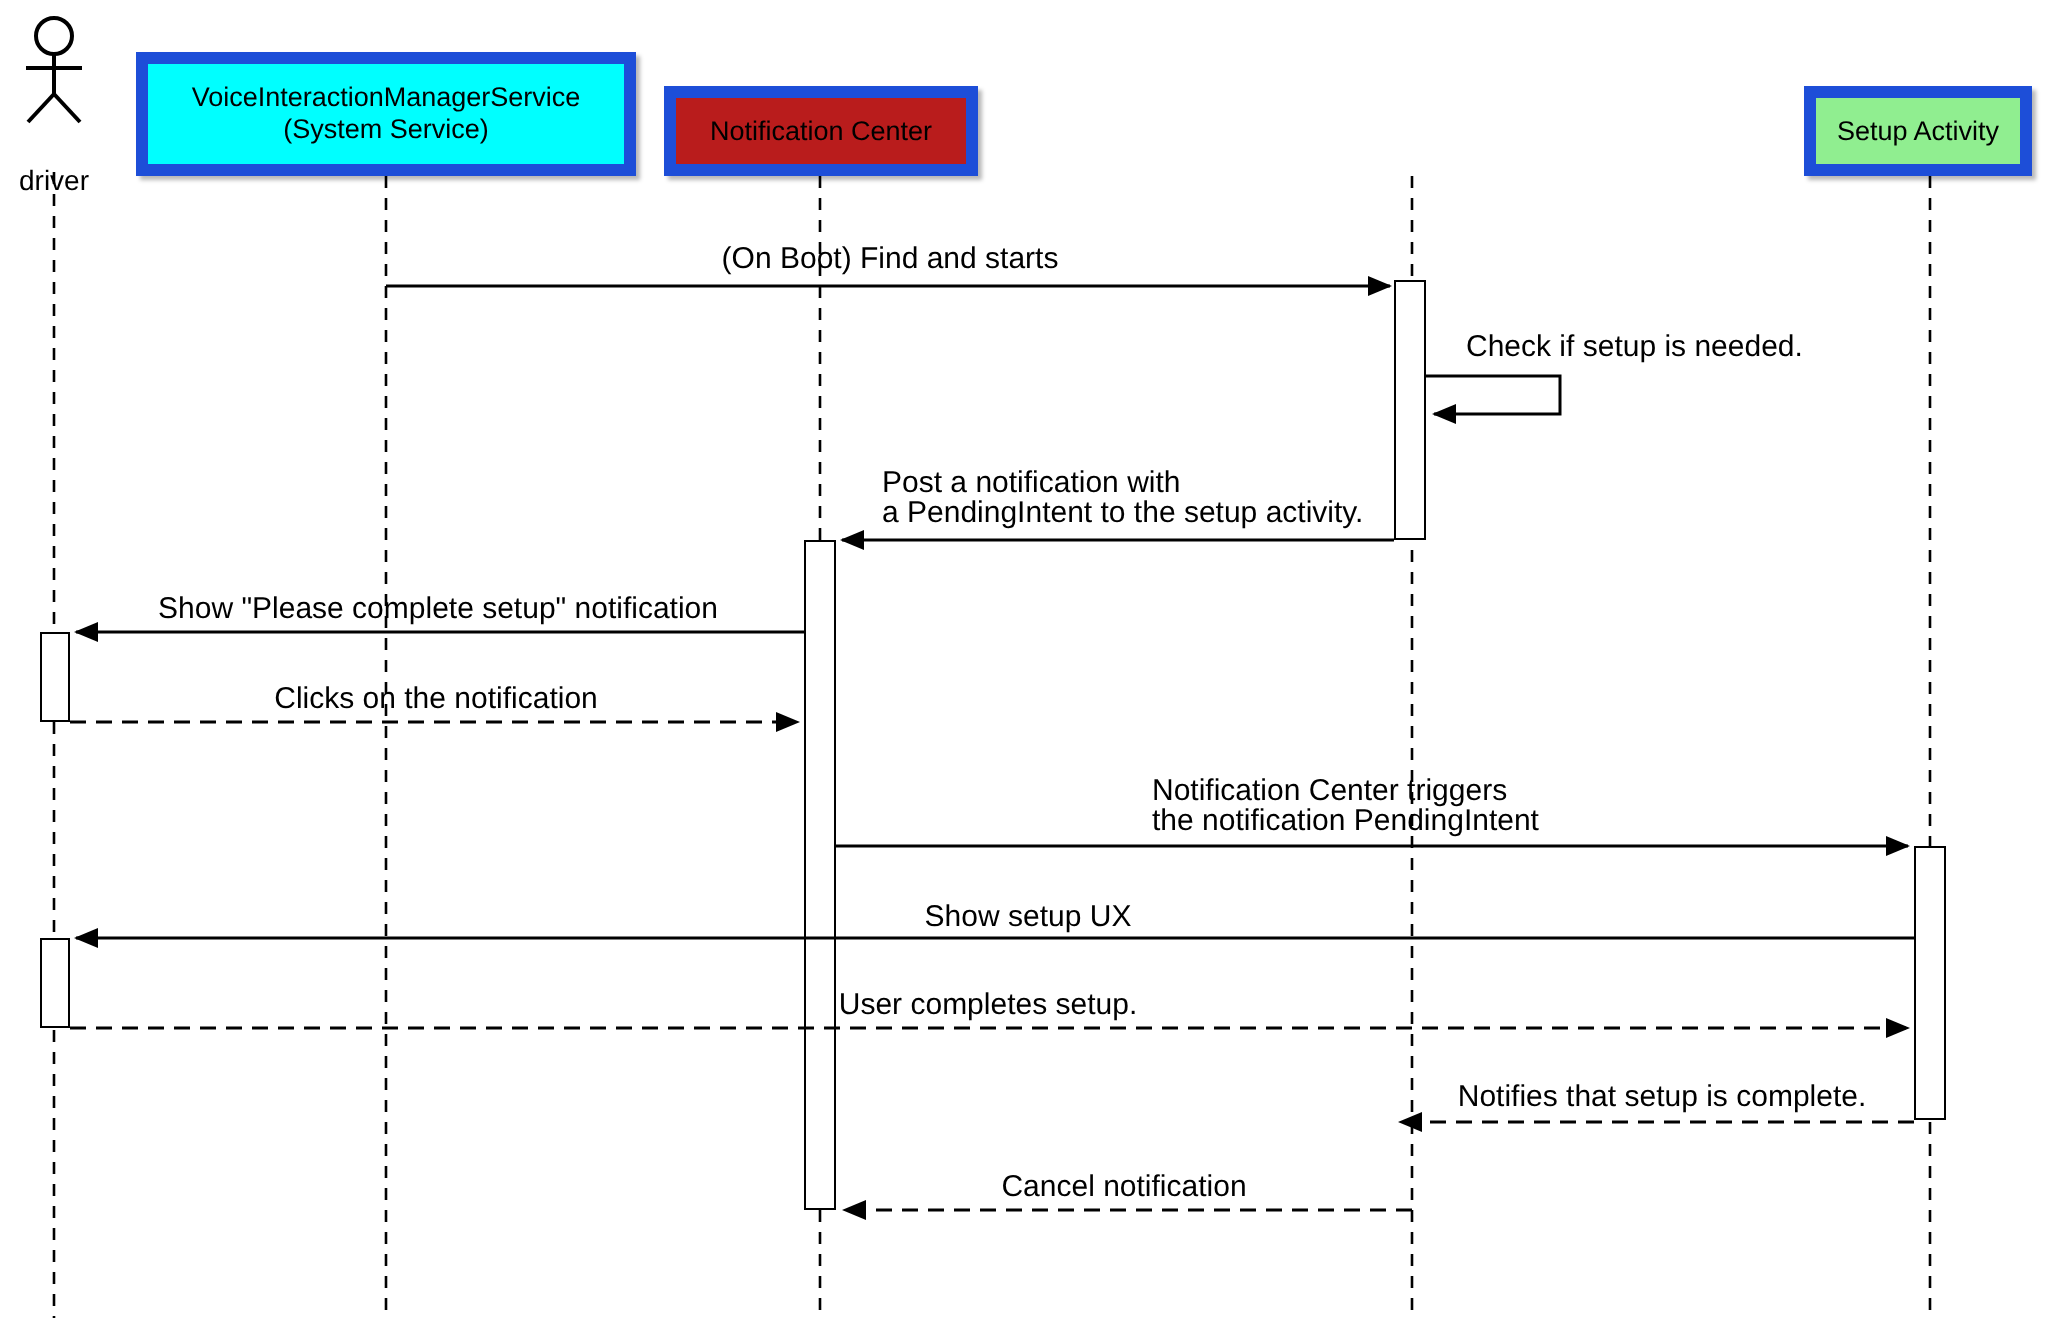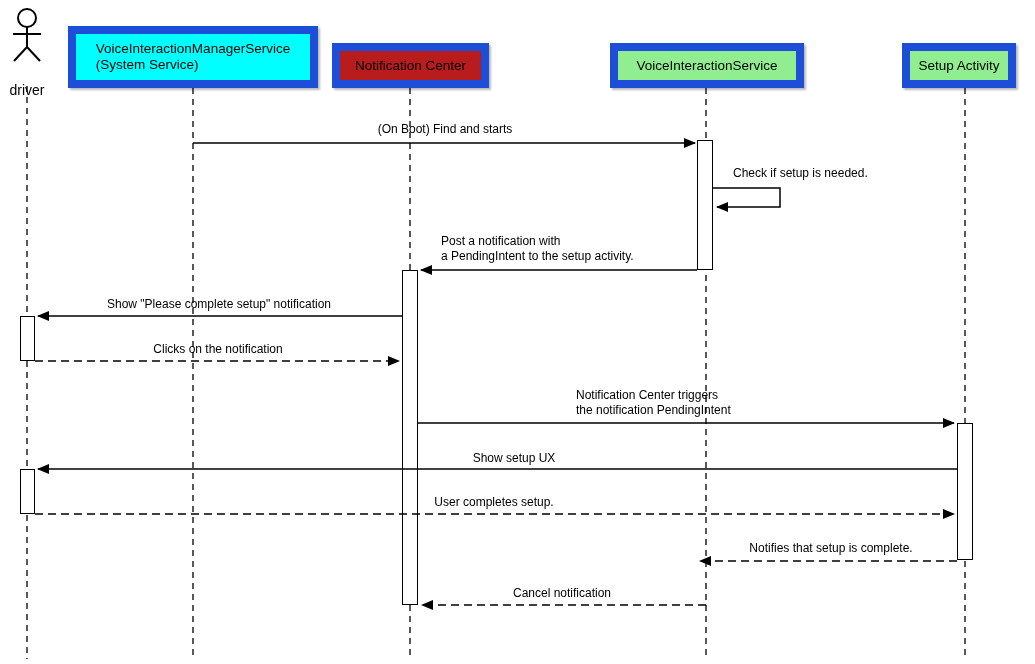--- a/index.html
+++ b/index.html
@@ -2,30 +2,30 @@
 <html><head>
 <meta charset="utf-8">
 <style>
   html,body{margin:0;padding:0;background:#fff;}
   .canvas{
     position:relative;width:1035px;height:664px;background:#fff;overflow:hidden;
     font-family:"Liberation Sans", sans-serif;color:#000;
   }
   svg.layer{position:absolute;left:0;top:0;width:1035px;height:664px;pointer-events:none;}
   .pbox{
-    position:absolute;box-sizing:border-box;border:8px solid #1d4ed8;
-    display:flex;align-items:center;justify-content:center;text-align:left;
+    position:absolute;box-sizing:border-box;border:6px solid #1d4ed8;
+    display:flex;align-items:center;justify-content:center;text-align:center;
     font-size:13.5px;line-height:16px;white-space:pre-line;
     box-shadow:2px 2px 2px rgba(0,0,0,0.28);
   }
   .bar{
     position:absolute;box-sizing:border-box;width:16px;background:#fff;border:1.7px solid #000;
   }
   .msg{
-    position:absolute;font-size:12px;line-height:15px;white-space:pre-line;
+    position:absolute;font-size:15px;line-height:15px;white-space:pre-line;
   }
   .msg.center{transform:translateX(-50%);text-align:center;white-space:nowrap;}
   .actor-label{
     position:absolute;transform:translateX(-50%);font-size:14px;margin-top:16px;
   }
   .lifeline{stroke:#000;stroke-width:1.3;stroke-dasharray:6 5;fill:none;}
   .arrow{stroke:#000;stroke-width:1.5;fill:none;}
   .arrow.dashed{stroke-dasharray:8 5;}
   .actor-stroke{stroke:#000;stroke-width:2;fill:none;}
 </style>
@@ -45,21 +45,20 @@
       <line class="actor-stroke" x1="27" y1="27" x2="27" y2="47"></line>
       <line class="actor-stroke" x1="13" y1="34" x2="41" y2="34"></line>
       <line class="actor-stroke" x1="27" y1="47" x2="14" y2="61"></line>
       <line class="actor-stroke" x1="27" y1="47" x2="40" y2="61"></line>
     </g>
   </svg>
 
   <div class="pbox" style="left: 68px; top: 26px; width: 250px; height: 62px; background: rgb(0, 255, 255);">VoiceInteractionManagerService
 (System Service)</div>
   <div class="pbox" style="left: 332px; top: 43px; width: 157px; height: 45px; background: #b91c1c;">Notification Center</div>
-  <div class="pbox" style="left: 610px; top: 43px; width: 194px; height: 45px; background: rgb(144, 238, 144);">VoiceInteractionService</div>
   <div class="pbox" style="left: 902px; top: 43px; width: 114px; height: 45px; background: rgb(144, 238, 144);">Setup Activity</div>
 
   <div class="actor-label" style="left:27px;top:66px;">driver</div>
 
   <div class="bar" style="left:697px;top:140px;height:130px;"></div>
   <div class="bar" style="left:402px;top:270px;height:335px;"></div>
   <div class="bar" style="left:20px;top:316px;height:45px;width:15px;"></div>
   <div class="bar" style="left:20px;top:469px;height:45px;width:15px;"></div>
   <div class="bar" style="left:957px;top:423px;height:137px;"></div>
 

